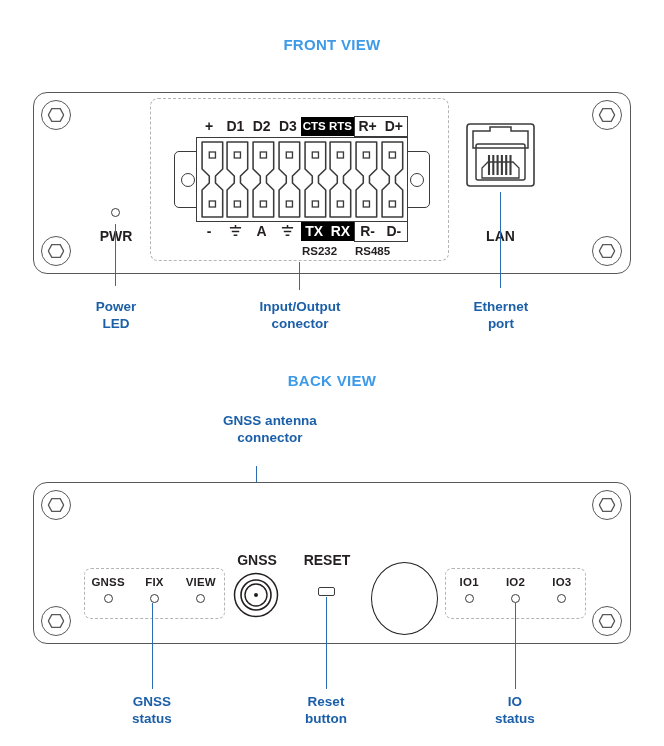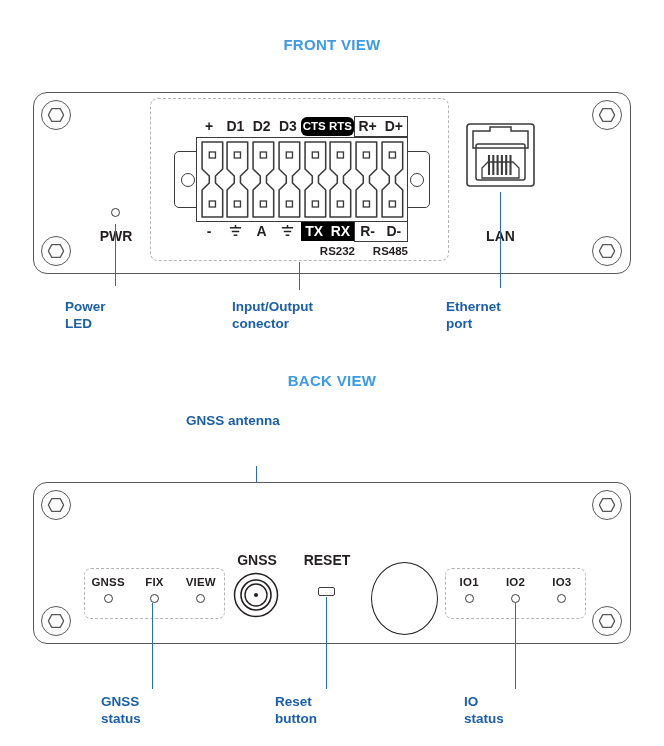--- a/index.html
+++ b/index.html
@@ -152,21 +152,21 @@
   
   #bus-labels {
     position: absolute;
     left: 196px; top: 243px;
     width: 212px;
     height: 16px;
     display: flex;
   }
   #bus-labels .bus-lab {
     flex: 1 1 0;
-    text-align: right;
+    text-align: left;
     font-size: 11.5px;
     font-weight: bold;
     line-height: 16px;
   }
 
   
   #pwr-led {
     position: absolute;
     left: 111px; top: 208px;
     width: 9px; height: 9px;
@@ -271,21 +271,21 @@
   }
 
   
   .leader {
     position: absolute;
     width: 1.4px;
     background: #2a6db5;
   }
   .callout {
     position: absolute;
-    text-align: left;
+    text-align: center;
     font-size: 13.5px;
     font-weight: bold;
     line-height: 17px;
     color: #1b5fa8;
   }
 </style>
 </head>
 <body>
 
 <div class="view-title" id="front-view-title">FRONT VIEW</div>
@@ -321,21 +321,21 @@
   </span>
 </div>
 
 <div class="dashed-zone" id="io-zone"></div>
 
 <div class="tb-labels" id="tb-labels-top">
   <div class="tb-lab">+</div>
   <div class="tb-lab">D1</div>
   <div class="tb-lab">D2</div>
   <div class="tb-lab">D3</div>
-  <div class="lab-group dark" style="flex:2 1 0;border-radius:6px;">
+  <div class="lab-group dark" style="flex:2 1 0;">
     <div class="tb-lab sm">CTS</div>
     <div class="tb-lab sm">RTS</div>
   </div>
   <div class="lab-group outline" style="flex:2 1 0;">
     <div class="tb-lab">R+</div>
     <div class="tb-lab">D+</div>
   </div>
 </div>
 
 <div id="terminal-block">
@@ -480,20 +480,21 @@
 </div>
 <div class="callout" style="left:446px; top:298px; width:110px;">
   <div>Ethernet</div>
   <div>port</div>
 </div>
 
 <div class="view-title" id="back-view-title">BACK VIEW</div>
 
 <div class="callout" style="left:186px; top:412px; width:168px;">
   <div>GNSS antenna</div>
+  <div>connector</div>
 </div>
 <div class="leader" style="left:256px; top:466px; height:129px;"></div>
 
 <div class="panel" id="back-panel"></div>
 
 <div class="screw" style="left:41px;  top:490px;">
   <span class="hex">
     <svg viewBox="0 0 20 20" width="17" height="17">
         <polygon points="5,2.5 15,2.5 19,10 15,17.5 5,17.5 1,10" fill="none" stroke="#58585b" stroke-width="1.6"></polygon>
       </svg>

